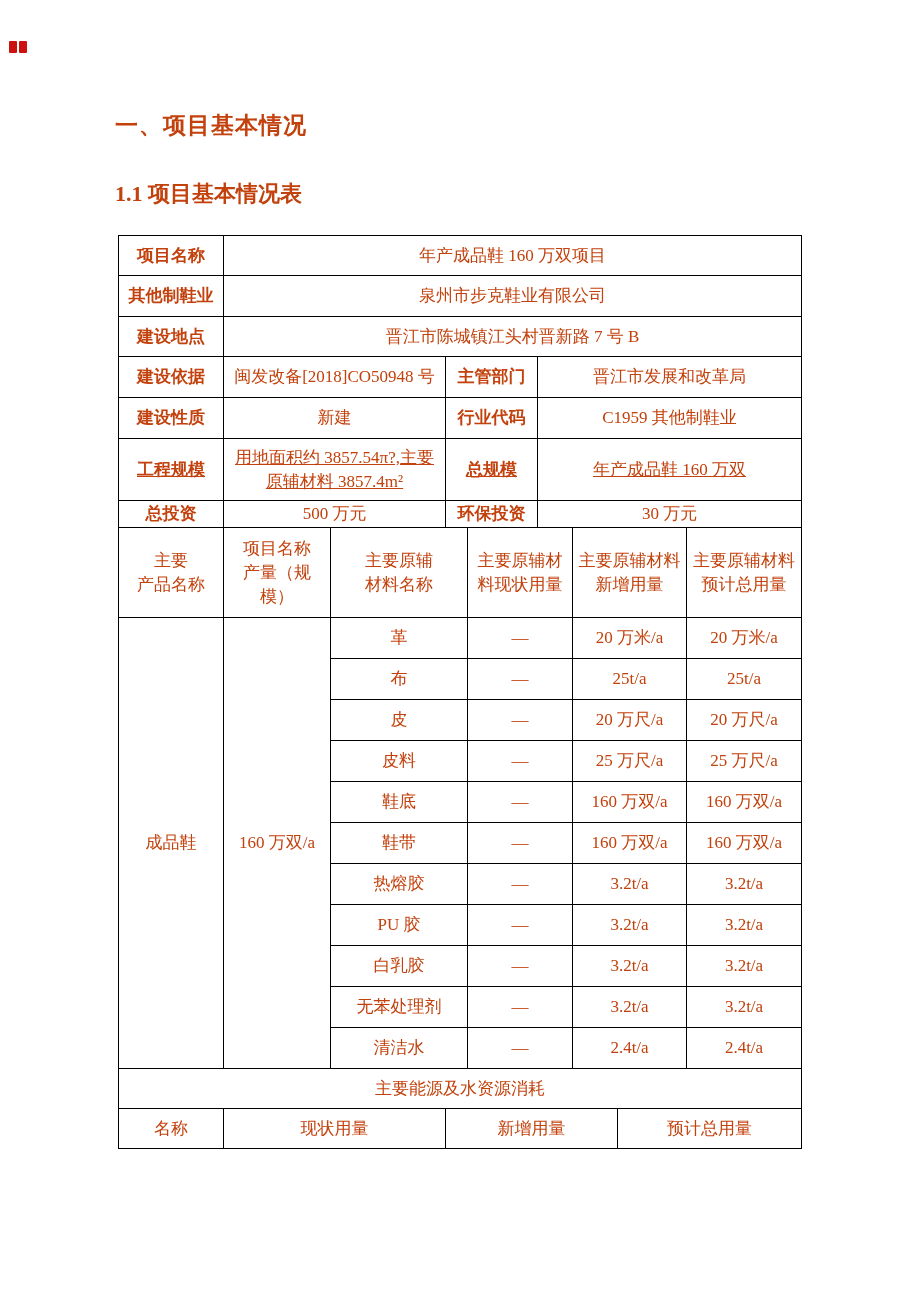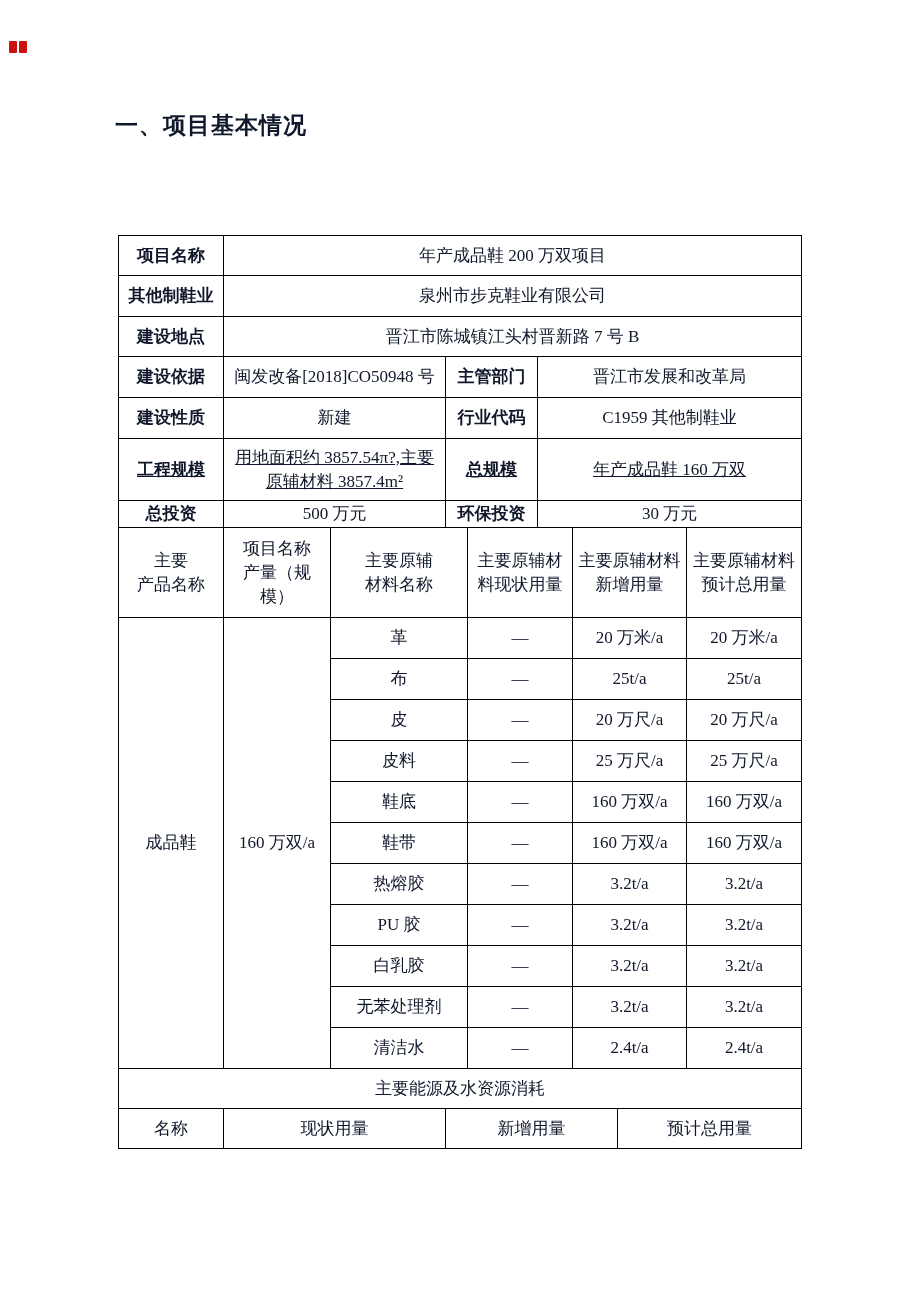--- a/index.html
+++ b/index.html
@@ -1,21 +1,21 @@
 <!DOCTYPE html>
 <html><head>
 <meta charset="utf-8">
 <style>
   html,body { margin:0; padding:0; background:#ffffff; }
   .page {
     position:relative;
     width:920px; height:1301px;
     background:#ffffff;
     font-family:"Liberation Serif","DejaVu Serif",serif;
-    color:#0f172a;
+    color:#c2410c;
     overflow:hidden;
   }
   .corner-mark { position:absolute; left:9px; top:39px; width:22px; height:14px; }
   .corner-mark span { display:inline-block; width:8px; height:12px; background:#cc1111; margin-right:2px; border-radius:1px; }
   .h1 {
     position:absolute; left:115px; top:110px;
     font-size:23px; font-weight:bold; letter-spacing:1px;
   }
   .h2 {
     position:absolute; left:115px; top:179px;
@@ -40,38 +40,39 @@
   tr.h62 { height:62px;text-decoration:underline; } tr.h90 { height:90px; }
 </style>
 </head>
 <body>
 
 <div class="page">
 
   <div class="corner-mark"><span></span><span></span></div>
 
   <div class="h1">一、项目基本情况</div>
+  <div class="h2">1.1 项目基本情况表</div>
 
   <table class="main">
     <colgroup>
       <col style="width:105px">
         <col style="width:107px">
         <col style="width:115px">
       <col style="width:22px">
         <col style="width:70px">
         <col style="width:35px">
       <col style="width:45px">
         <col style="width:69px">
         <col style="width:115px">
     </colgroup>
     <tbody>
 
       <tr class="h40">
         <td class="b">项目名称</td>
-        <td colspan="8">年产成品鞋 200 万双项目</td>
+        <td colspan="8">年产成品鞋 160 万双项目</td>
       </tr>
       <tr class="h41">
         <td class="b">其他制鞋业</td>
         <td colspan="8">泉州市步克鞋业有限公司</td>
       </tr>
       <tr class="h40">
         <td class="b">建设地点</td>
         <td colspan="8">晋江市陈城镇江头村晋新路 7 号 B</td>
       </tr>
       <tr class="h41">

